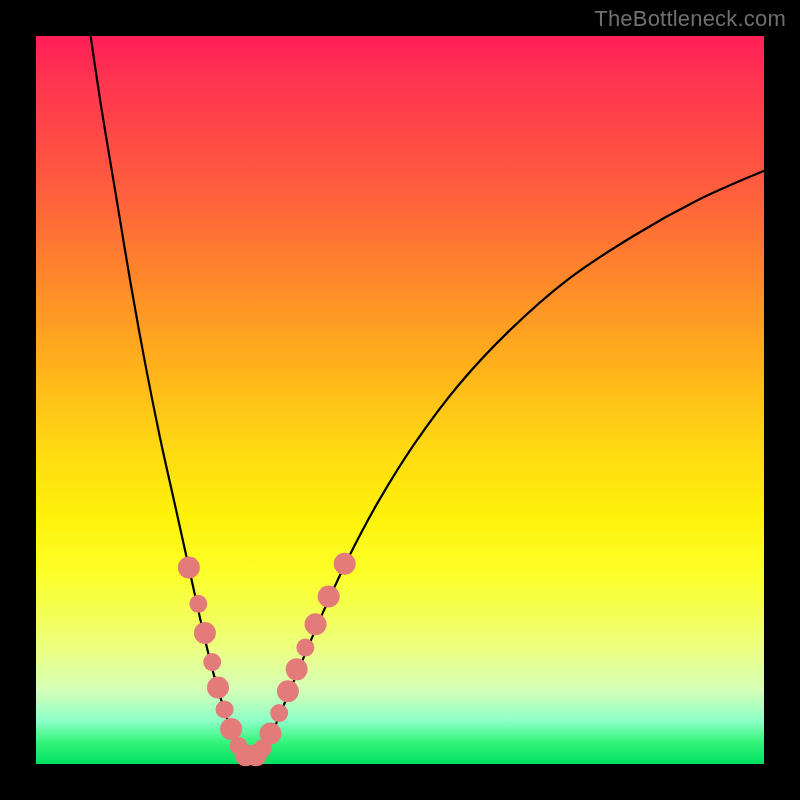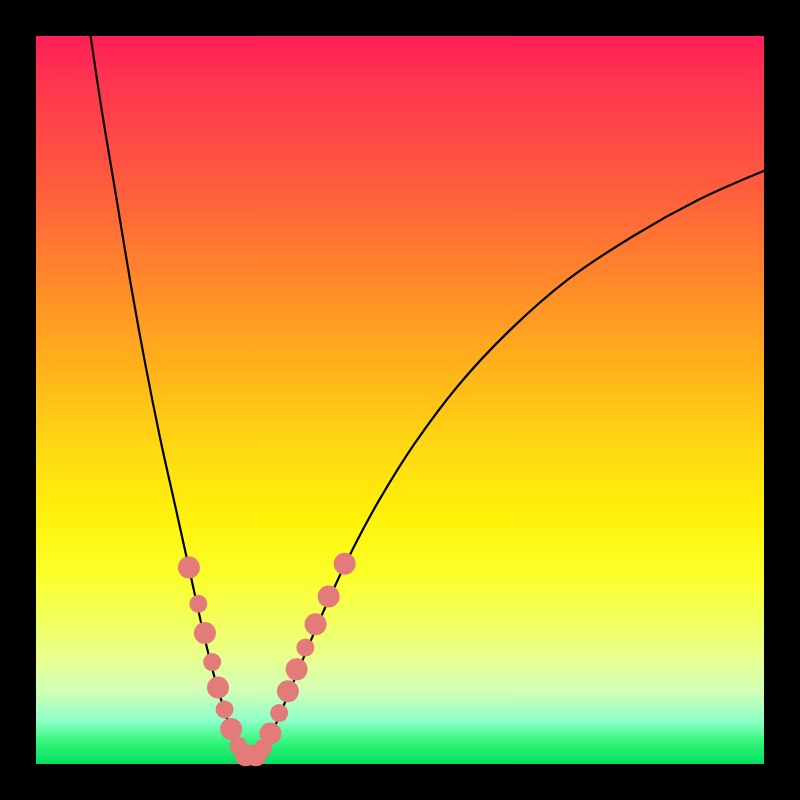--- a/index.html
+++ b/index.html
@@ -68,20 +68,21 @@
   }
   .marker {
     fill: #e37b7b;
     stroke: none;
   }
 </style>
 </head>
 <body>
 
 <div class="frame">
+  <div class="watermark">TheBottleneck.com</div>
 
   <div class="plot-area">
     <svg class="curve-layer" viewBox="0 0 728 728" preserveAspectRatio="none">
       <path id="path-left" class="curve" d="M 54.6 0 C 56.5656 13.103999999999992, 60.9336 43.97119999999996, 65.52 72.79999999999995 C 70.1064 101.62879999999996, 74.8384 128.71039999999996, 80.08 160.15999999999997 C 85.3216 191.60959999999997, 89.3984 217.3808, 94.64 247.51999999999998 C 99.8816 277.6592, 103.9584 300.0816, 109.2 327.59999999999997 C 114.44160000000001 355.11839999999995, 118.51840000000001 375.50239999999997, 123.76 400.4 C 129.0016 425.2976, 133.0784 442.3328, 138.32 465.92 C 143.5616 489.5072, 147.6384 507.85280000000006, 152.88 531.44 C 158.1216 555.0272000000001, 162.8536 577.3040000000001, 167.44 596.96 C 172.0264 616.616, 174.4288 626.2256, 178.35999999999999 640.64 C 182.29119999999998 655.0544, 185.74192 665.9015999999999, 189.28 677.04 C 192.81808 688.1784, 195.13312000000002 695.1817599999999, 198.01600000000002 702.52 C 200.89888000000002 709.85824, 203.9856 715.05616, 205.296 717.808"></path>
       <path id="path-floor" class="curve" d="M 205.296 717.808 C 206.73744 718.59424, 210.29007999999996 722.176, 213.30399999999997 722.176 C 216.31792 722.176, 220.46751999999998 718.59424, 222.04 717.808"></path>
       <path id="path-right" class="curve" d="M 222.04 717.808 C 224.0056 715.1872, 228.3736 711.89664, 232.96 703.248 C 237.5464 694.59936, 241.62320000000003 683.65024, 247.52 669.76 C 253.4168 655.8697599999999, 258.51279999999997 643.1152, 265.71999999999997 626.0799999999999 C 272.92719999999997 609.0447999999999, 279.0424 594.1208, 287.56 575.12 C 296.0776 556.1192, 303.21200000000005 540.1759999999999, 313.04 520.52 C 322.868 500.864, 330.3664 486.2312, 342.15999999999997 465.92 C 353.95359999999994 445.60880000000003, 364.1456 428.6464, 378.56 407.68 C 392.9744 386.7136, 405.2048 369.7512, 422.23999999999995 349.44 C 439.2751999999999 329.1288, 453.544 313.84080000000006, 473.2 294.84000000000003 C 492.856 275.8392, 509.16319999999996 260.91519999999997, 531.4399999999999 243.88 C 553.7167999999999 226.8448, 573.3727999999999 214.61440000000005, 596.9599999999999 200.20000000000005 C 620.5472 185.78560000000004, 638.8928 175.59359999999995, 662.48 163.79999999999995 C 686.0672000000001 152.00639999999996, 716.2064 139.92160000000004, 728 134.68000000000006"></path>
       <g id="markers-group">
           <circle cx="152.88" cy="531.44" r="11" class="marker" fill="#e37b7b"></circle>
           <circle cx="162.344" cy="567.84" r="9" class="marker" fill="#e37b7b"></circle>
           <circle cx="168.896" cy="596.96" r="11" class="marker" fill="#e37b7b"></circle>

